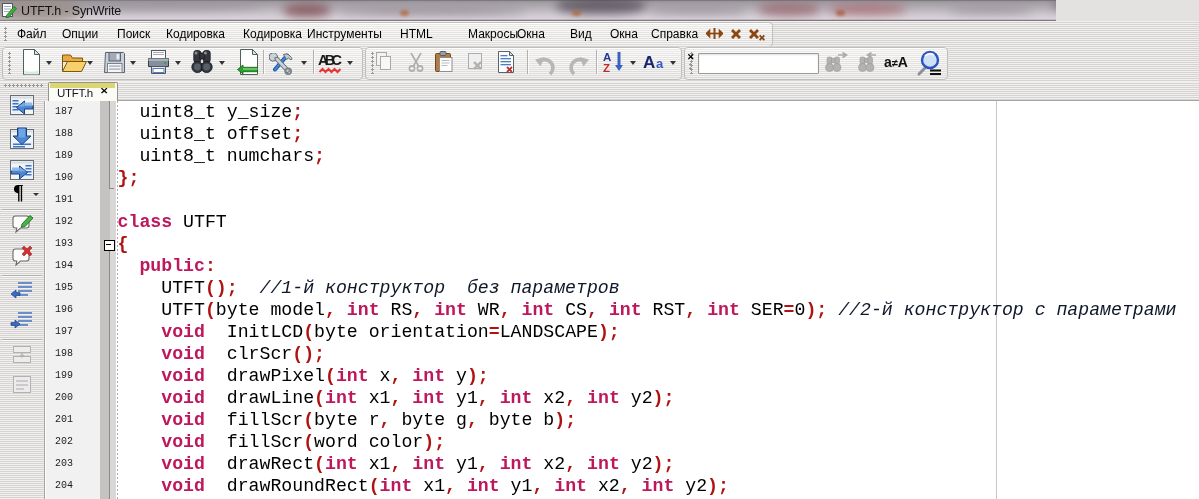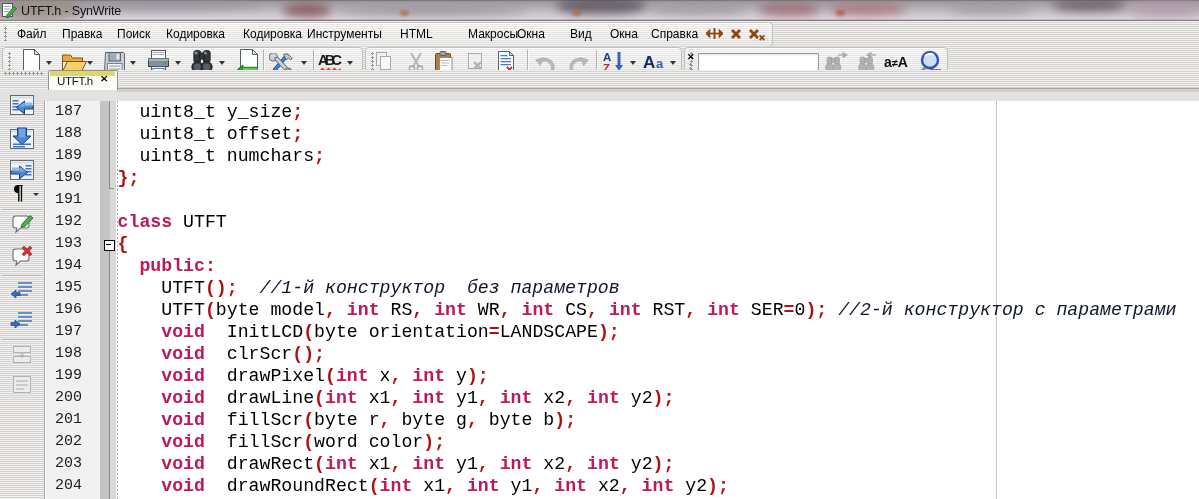--- a/index.html
+++ b/index.html
@@ -1,21 +1,21 @@
 <!DOCTYPE html>
 <html><head><meta charset="utf-8">
 <style>
 html,body{margin:0;padding:0;}
 body{width:1199px;height:499px;overflow:hidden;position:relative;font-family:"Liberation Sans",sans-serif;background:#e3e2e0;}
 .abs{position:absolute;}
 .tex{background:
  repeating-linear-gradient(0deg, rgba(255,255,255,.5) 0 1px, rgba(172,170,168,.24) 1px 2px),
  #e2e1df;}
 
-#title{left:0;top:0;width:1199px;height:21px;overflow:hidden;
+#title{left:0;top:0;width:1056px;height:21px;overflow:hidden;
  background:linear-gradient(180deg,#615e64 0,#989399 1px,#a49ea5 3px,#aea8af 6px,#b9b2ba 9px,#c5bec6 12px,#cfc8d0 15px,#d7cfd7 17.5px,#dbd3da 19px,#a79fa7 20px,#5b585e 21px);text-align:right;}
 #title .blob{position:absolute;filter:blur(5px);border-radius:45%;opacity:.65;}
 #ticon{left:2px;top:2px;}
 #ttext{left:21px;top:3.5px;font-size:12.5px;color:#131313;letter-spacing:-0.15px;}
 
 #menurow{left:0;top:21px;width:1199px;height:25px;}
 #menupanel{left:-4px;top:1px;width:775px;height:23px;border:1px solid #c0bfbe;border-radius:4px;
  background:repeating-linear-gradient(0deg, rgba(255,255,255,.5) 0 1px, rgba(185,183,181,.2) 1px 2px),linear-gradient(180deg,#f7f6f5,#e6e5e3);
  box-shadow:inset 0 1px 0 #fff;}
 .mi{position:absolute;top:5.5px;font-size:12px;color:#000;white-space:nowrap;}
@@ -23,36 +23,36 @@
 .griph{position:absolute;height:3px;background-image:radial-gradient(circle at 1.5px 1.5px,#989694 1px,rgba(0,0,0,0) 1.2px);background-size:4px 3px;}
 
 #toolrow{left:0;top:46px;width:1199px;height:36px;}
 .tpanel{position:absolute;top:1px;height:31px;border:1px solid #c0bfbe;border-radius:4px;
  background:repeating-linear-gradient(0deg, rgba(255,255,255,.5) 0 1px, rgba(185,183,181,.2) 1px 2px),linear-gradient(180deg,#f8f7f6,#e4e3e1);
  box-shadow:inset 0 1px 0 #fff;}
 .ticon{position:absolute;top:4px;}
 .darr{position:absolute;top:15px;width:0;height:0;border-left:3.5px solid transparent;border-right:3.5px solid transparent;border-top:4px solid #333;}
 .tsep{position:absolute;top:4px;width:1px;height:24px;background:#b3b1af;box-shadow:1px 0 0 #fafafa;}
 
-#tabrow{left:0;top:70px;width:1199px;height:19px;}
+#tabrow{left:0;top:82px;width:1199px;height:19px;}
 #tab{left:48px;top:0px;width:68px;height:19px;background:#fcfcf6;border:1px solid #949391;border-bottom:none;border-radius:2px 2px 0 0;}
 #tabyellow{left:49.5px;top:1px;width:65px;height:4.5px;background:#dbd671;}
 #tabtext{left:57px;top:4.5px;font-size:11.5px;color:#14142c;letter-spacing:-0.3px;}
 #tabx{left:100px;top:3px;font-size:10px;font-weight:bold;color:#000;transform:scaleY(.92);}
 #tabunder{left:117px;top:18px;width:1082px;height:1px;background:#a7a6a5;}
 #tabunder2{left:117px;top:19px;width:1082px;height:3px;background:#d2d1d0;}
 
 #main{left:0;top:101px;width:1199px;height:398px;background:#fff;}
 #sidebar{left:0;top:0;width:44px;height:398px;border-right:1px solid #a5a4a2;}
 .sbtn{position:absolute;left:9px;width:26px;height:26px;}
 .ssep{position:absolute;left:2px;width:40px;height:1px;background:#b3b1af;box-shadow:0 1px 0 #fafafa;}
 #gutter{left:46px;top:0;width:54px;height:398px;background:#f1f1f1;}
 #foldband{left:100px;top:0;width:10px;height:398px;background:#c4c3c2;}
 #foldband2{left:110px;top:0;width:6px;height:398px;background:#d9d8d7;}
-#nums{left:55px;top:0.4px;width:45px;font-family:"Liberation Mono",monospace;font-size:15px;line-height:22px;color:#1c1c1c;}
+#nums{left:55px;top:0.4px;width:45px;font-family:"Liberation Mono",monospace;font-size:10px;line-height:22px;color:#1c1c1c;}
 #guide{left:117px;top:0;width:1px;height:398px;background:repeating-linear-gradient(0deg,#ababab 0 2px,rgba(0,0,0,0) 2px 4px);}
 #marginline{left:996px;top:0;width:1px;height:398px;background:#c6c6c6;}
 #foldline1{left:109px;top:0;width:1px;height:88px;background:#8a8a8a;}
 #foldcorner{left:109px;top:87px;width:5px;height:1px;background:#8a8a8a;}
 #foldbox{left:104px;top:139px;width:9px;height:9px;background:#fff;border:1px solid #000;}
 #foldminus{left:106px;top:143px;width:5px;height:1px;background:#000;}
 #foldline2{left:109px;top:150px;width:1px;height:248px;background:#8a8a8a;}
 #code{left:117.6px;top:0.4px;font-family:"Liberation Mono",monospace;font-size:18.2px;line-height:22px;color:#000;white-space:pre;}
 #code div{height:22px;}
 s{text-decoration:none;}
@@ -82,21 +82,21 @@
       <rect x="2" y="6.5" width="7" height="1" fill="#9ab0ba"></rect>
       <rect x="2" y="9" width="5" height="1" fill="#9ab0ba"></rect>
     <path d="M4.5 13.5 L12 4.5 L14.5 6.5 L7 15.2 L4 15.8 Z" fill="#3fae3f" stroke="#1e6e1e" stroke-width="0.8"></path>
   </svg>
   <div id="ttext" class="abs">UTFT.h - SynWrite</div>
 </div>
 <div id="menurow" class="abs tex">
   <div id="menupanel" class="abs"></div>
   <div class="grip" style="left:4px;top:6px;height:14px;"></div>
   <div class="mi" style="left:17px;">Файл</div>
-  <div class="mi" style="left:62px;">Правка</div>
+  <div class="mi" style="left:62px;">Опции</div>
   <div class="mi" style="left:117px;">Поиск</div>
   <div class="mi" style="left:166px;">Кодировка</div>
   <div class="mi" style="left:243px;">Кодировка</div>
   <div class="mi" style="left:307px;">Инструменты</div>
   <div class="mi" style="left:400px;">HTML</div>
   <div class="mi" style="left:450px;margin-left:18px;">Макросы</div>
   <div class="mi" style="left:517px;">Окна</div>
   <div class="mi" style="left:570px;">Вид</div>
   <div class="mi" style="left:610px;">Окна</div>
   <div class="mi" style="left:651px;">Справка</div>

